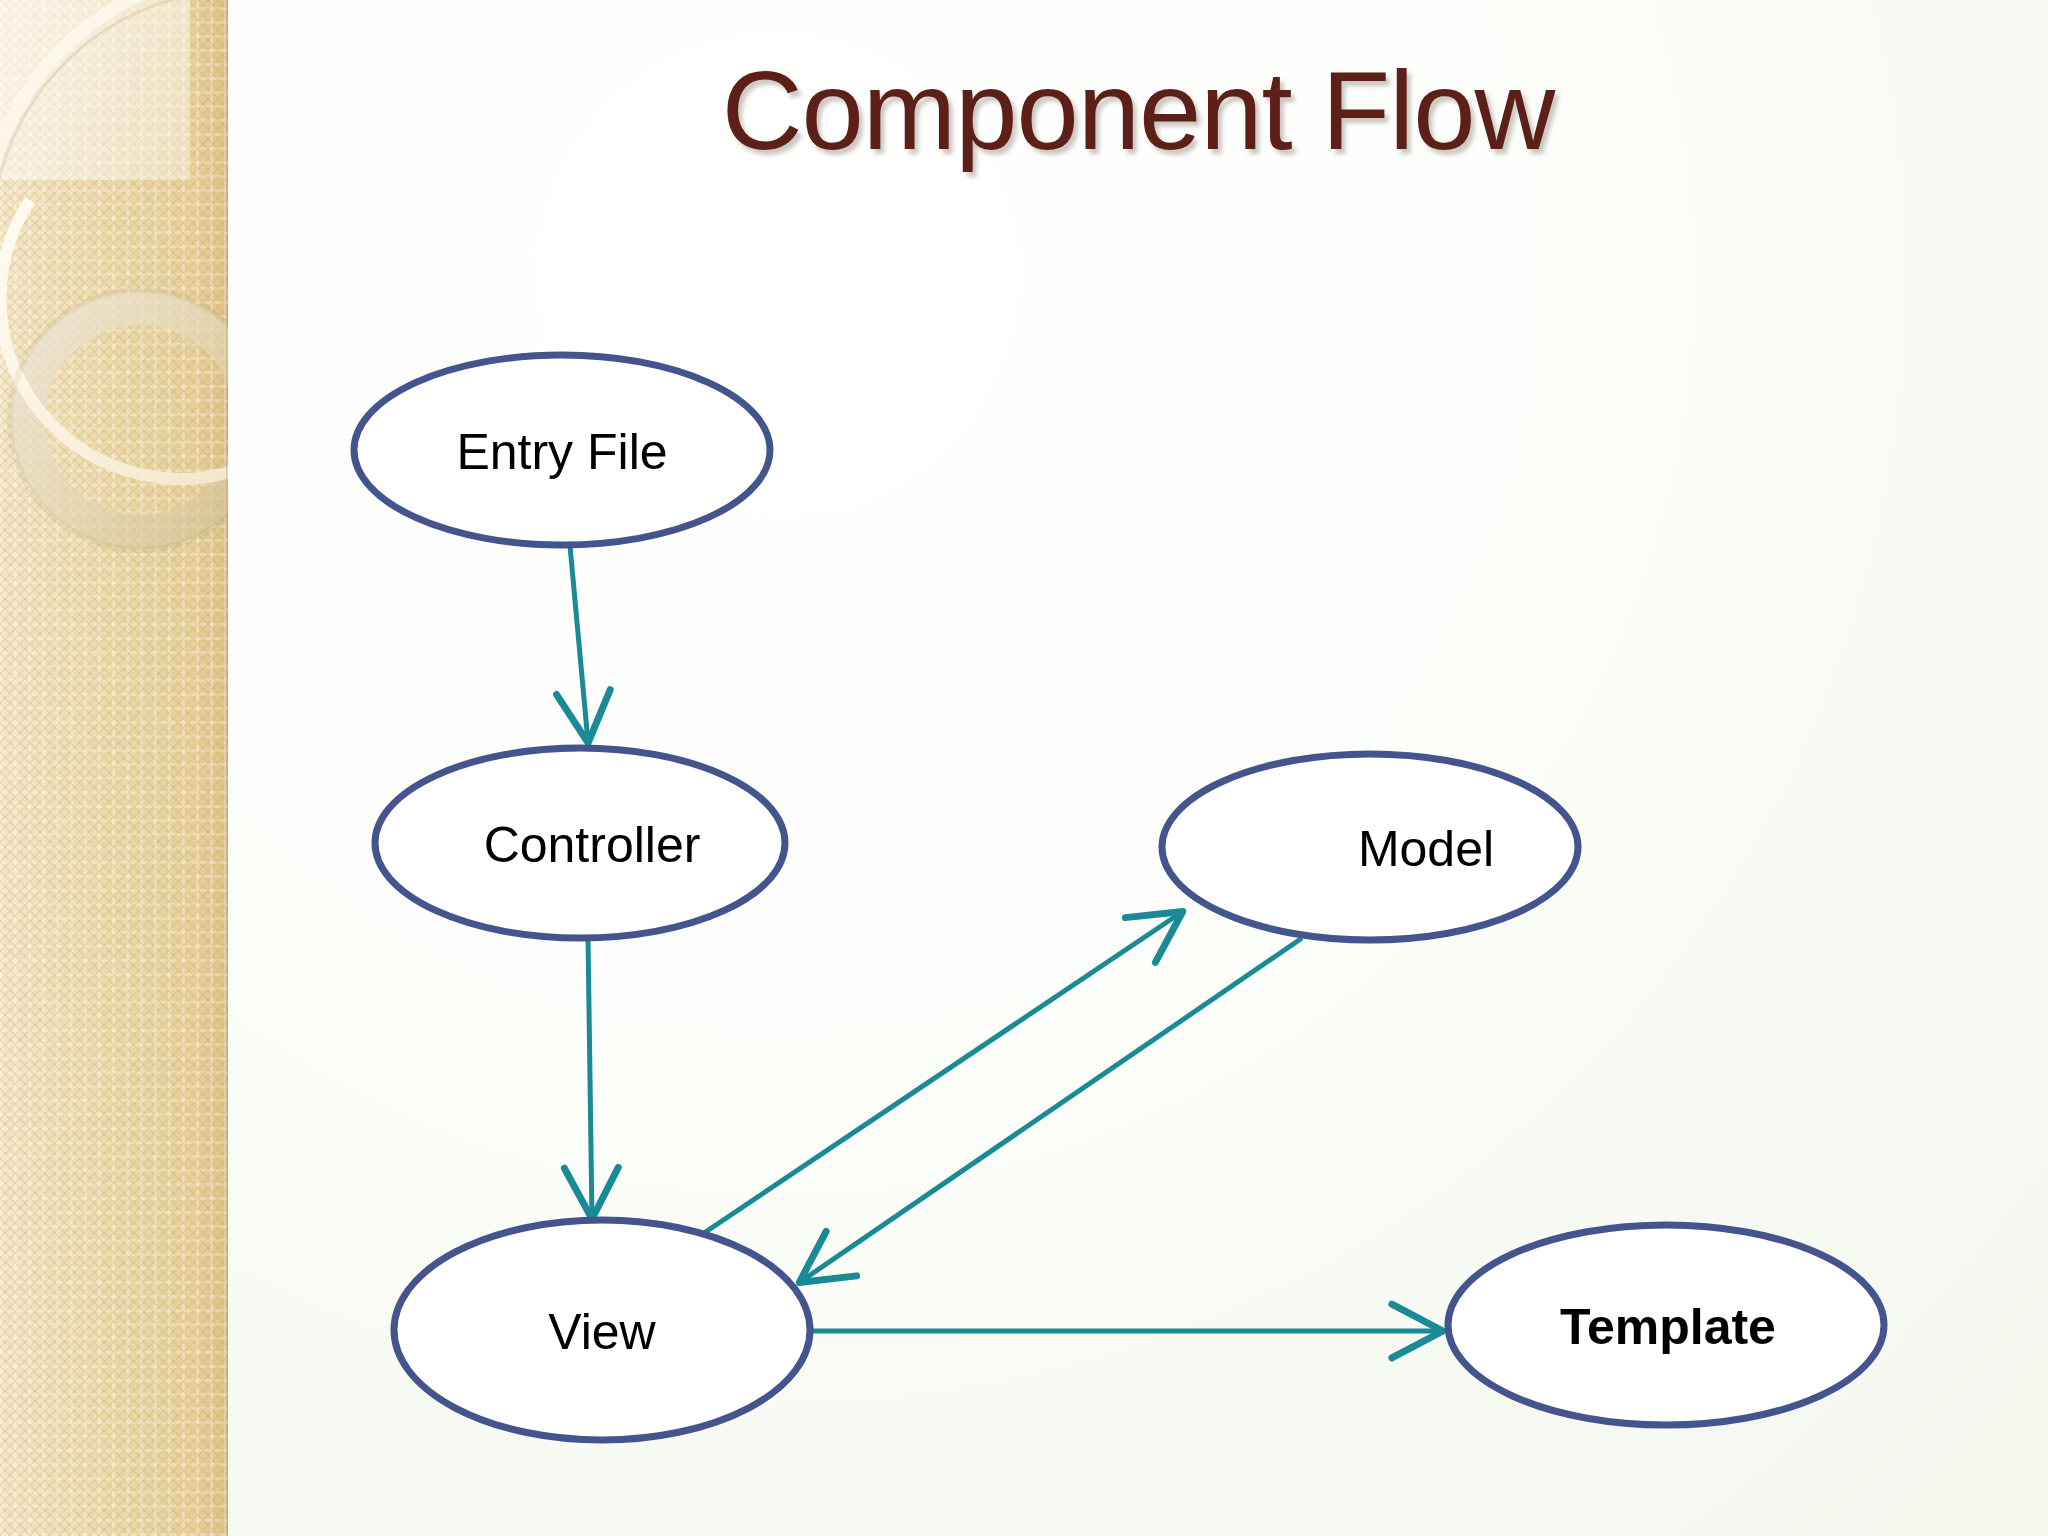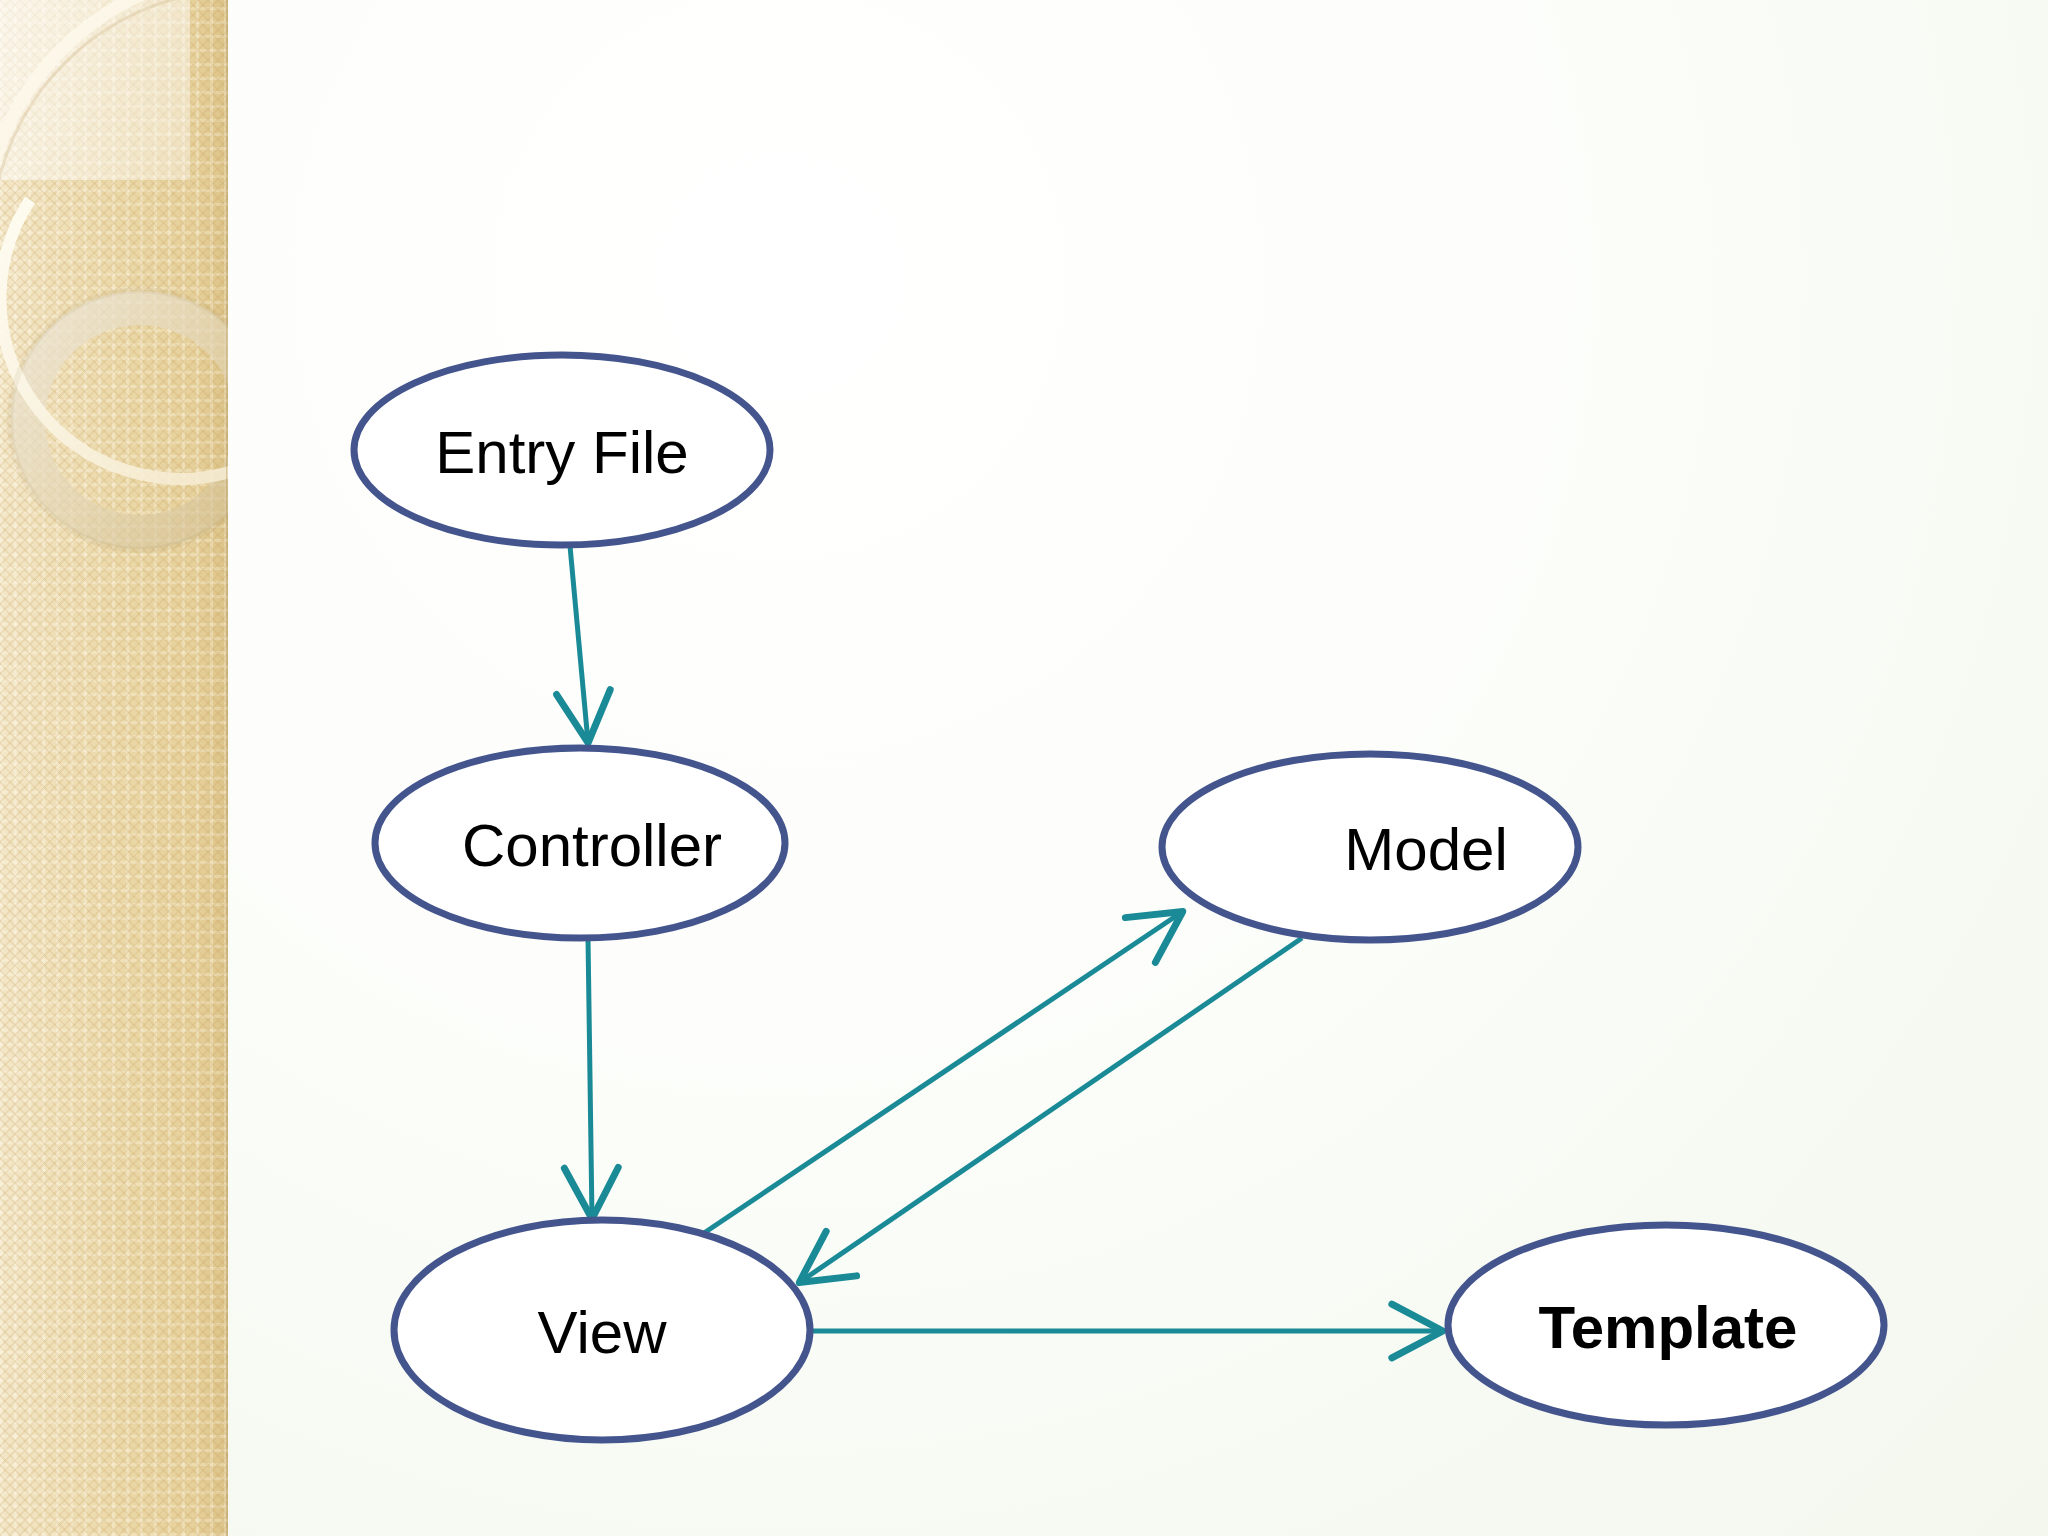--- a/index.html
+++ b/index.html
@@ -99,21 +99,21 @@
   #diagram {
     position: absolute;
     left: 0;
     top: 0;
     width: 2048px;
     height: 1536px;
   }
   .node-label {
     position: absolute;
     color: #000000;
-    font-size: 60px;
+    font-size: 50px;
     text-align: center;
     white-space: nowrap;
     transform: translate(-50%, -50%);
     pointer-events: none;
   }
 </style>
 </head>
 <body>
 
 <div id="slide">
@@ -142,20 +142,21 @@
       <circle cx="140" cy="420" r="112" fill="none" stroke="rgba(196,172,124,0.22)" stroke-width="34"></circle>
 
       <path d="M 30 200 A 180 180 0 0 0 236 470" fill="none" stroke="url(#thinArc)" stroke-width="12"></path>
 
       <circle cx="140" cy="420" r="130" fill="none" stroke="rgba(160,134,90,0.10)" stroke-width="6"></circle>
     </svg>
 
     <div id="sidebar-edge"></div>
   </div>
 
+  <div id="title">Component Flow</div>
 
   <svg id="diagram" viewBox="0 0 2048 1536">
     <defs>
 
       <marker id="arrowOpen" viewBox="0 0 14 14" refX="12.4" refY="7" markerWidth="13" markerHeight="13" orient="auto-start-reverse" markerUnits="strokeWidth">
         <path d="M 1.6 1.2 L 12.6 7 L 1.6 12.8" fill="none" stroke="#1A8A96" stroke-width="1.5" stroke-linecap="round" stroke-linejoin="round"></path>
       </marker>
     </defs>
 
     <g>

